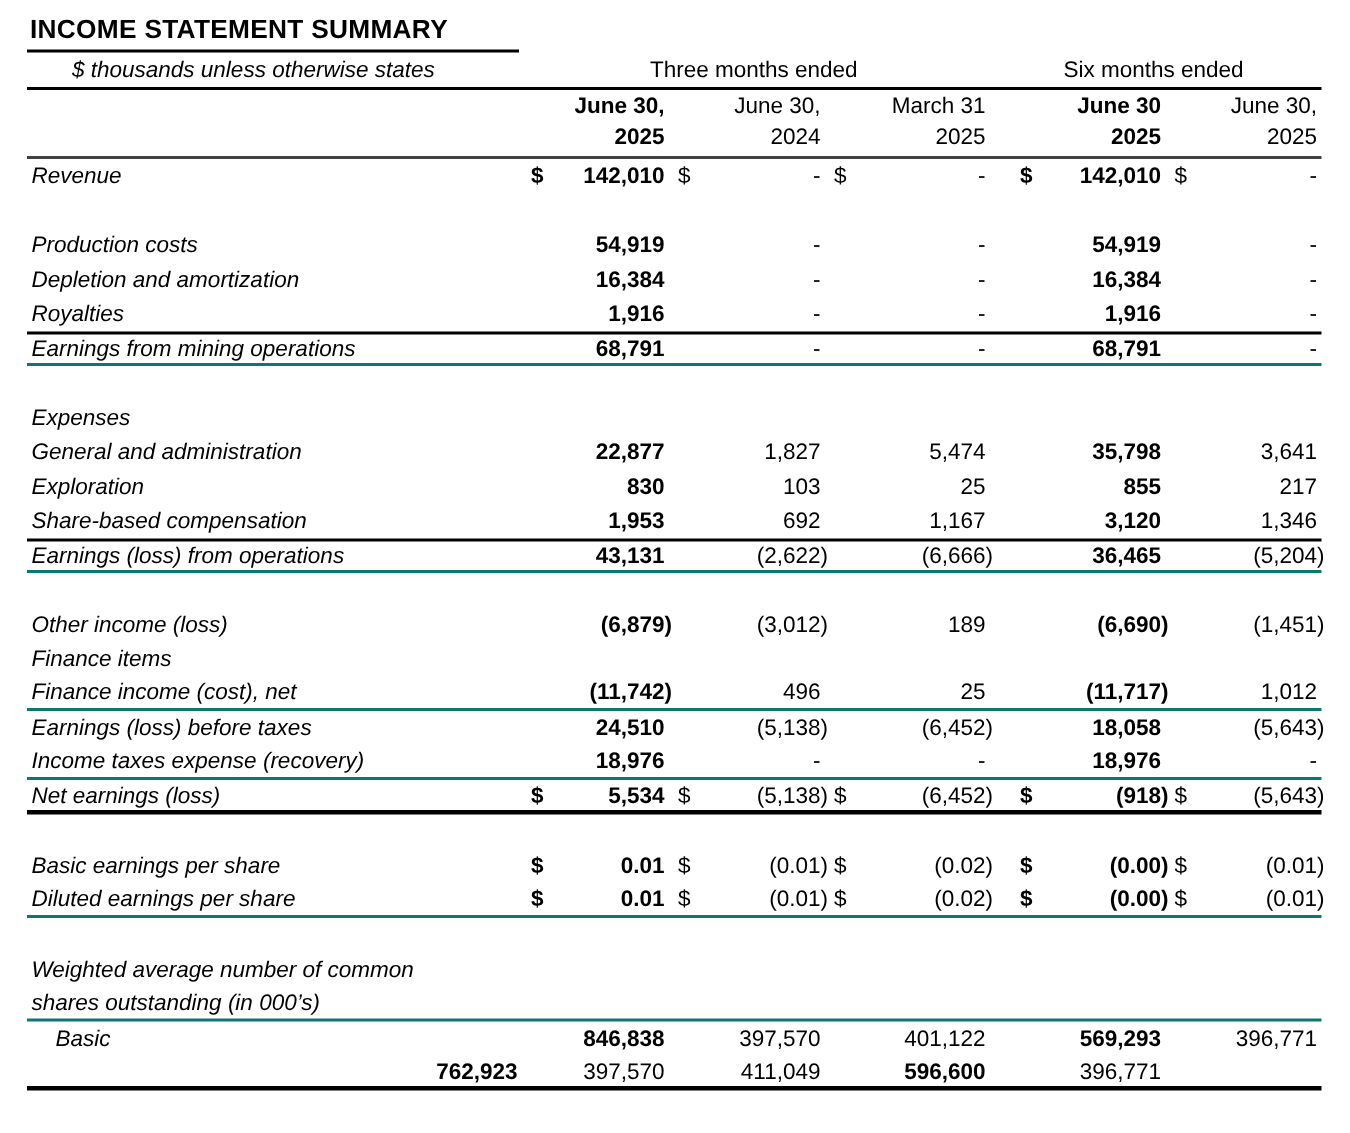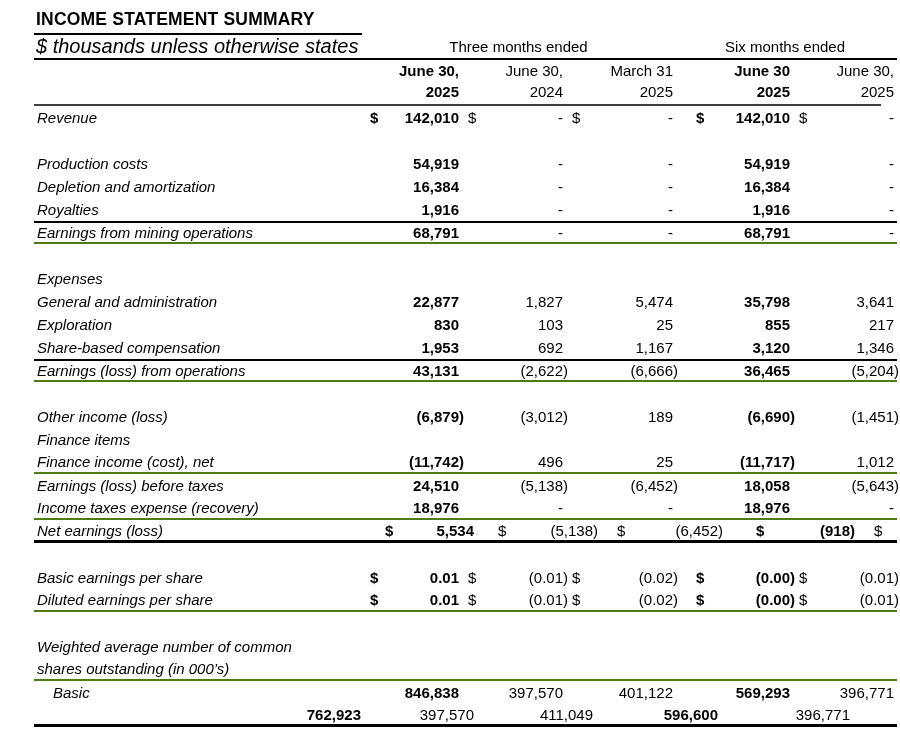--- a/index.html
+++ b/index.html
@@ -4,21 +4,21 @@
 <style>
   * { box-sizing: border-box; margin: 0; padding: 0; }
   html, body {
     width: 900px; height: 755px;
     background: #ffffff;
     color: #000000;
     font-family: "Liberation Sans", sans-serif;
     font-size: 15px;
     overflow: hidden;
   }
-  .sheet { padding: 8px 19px 0 34px; width: 900px; }
+  .sheet { padding: 8px 19px 0 18px; width: 900px; }
 
   
   .title {
     font-size: 17.5px;
     font-weight: 700;
     letter-spacing: 0.2px;
     width: 328px;
     padding: 1px 0 3px 2px;
     border-bottom: 2px solid #000;
   }
@@ -35,22 +35,23 @@
   .subrow {
     display: grid;
     grid-template-columns: 330px 312px 221px;
     width: 863px;
     height: 25px;
     align-items: center;
     border-bottom: 2px solid #000;
   }
   .subtitle {
     font-style: italic;
-    font-size: 20px;
+    font-size: 15px;
     padding-left: 2px;
+    margin-left: 28px;
   }
   .ghead {
     font-weight: 400;
     text-align: center;
     padding-right: 3px;
   }
 
   
   .colhead-wrap { border-bottom: 2px solid #404040; padding-bottom: 2px; }
   .colhead { height: 21px; }
@@ -67,22 +68,22 @@
     align-items: center;
     padding: 0 3px 0 6px;
     white-space: nowrap;
   }
   .num.c4 { padding-left: 20px; }
   .c1, .c4 { font-weight: 700; }
   .val.neg { margin-right: -5px; }
 
   
   .bt { border-top: 2px solid #000; }
-  .bb { border-bottom: 2px solid #4d7c0f; }
-  .thick { border-bottom: 3px solid #000; gap: 15px; }
+  .bb { border-bottom: 2px solid #0f766e; }
+  .thick { border-bottom: 3px solid #000; }
 </style>
 </head>
 <body>
 
 <div class="sheet">
 
   <div class="title">INCOME STATEMENT SUMMARY</div>
 
   <div class="subrow">
     <div class="subtitle">$ thousands unless otherwise states</div>

